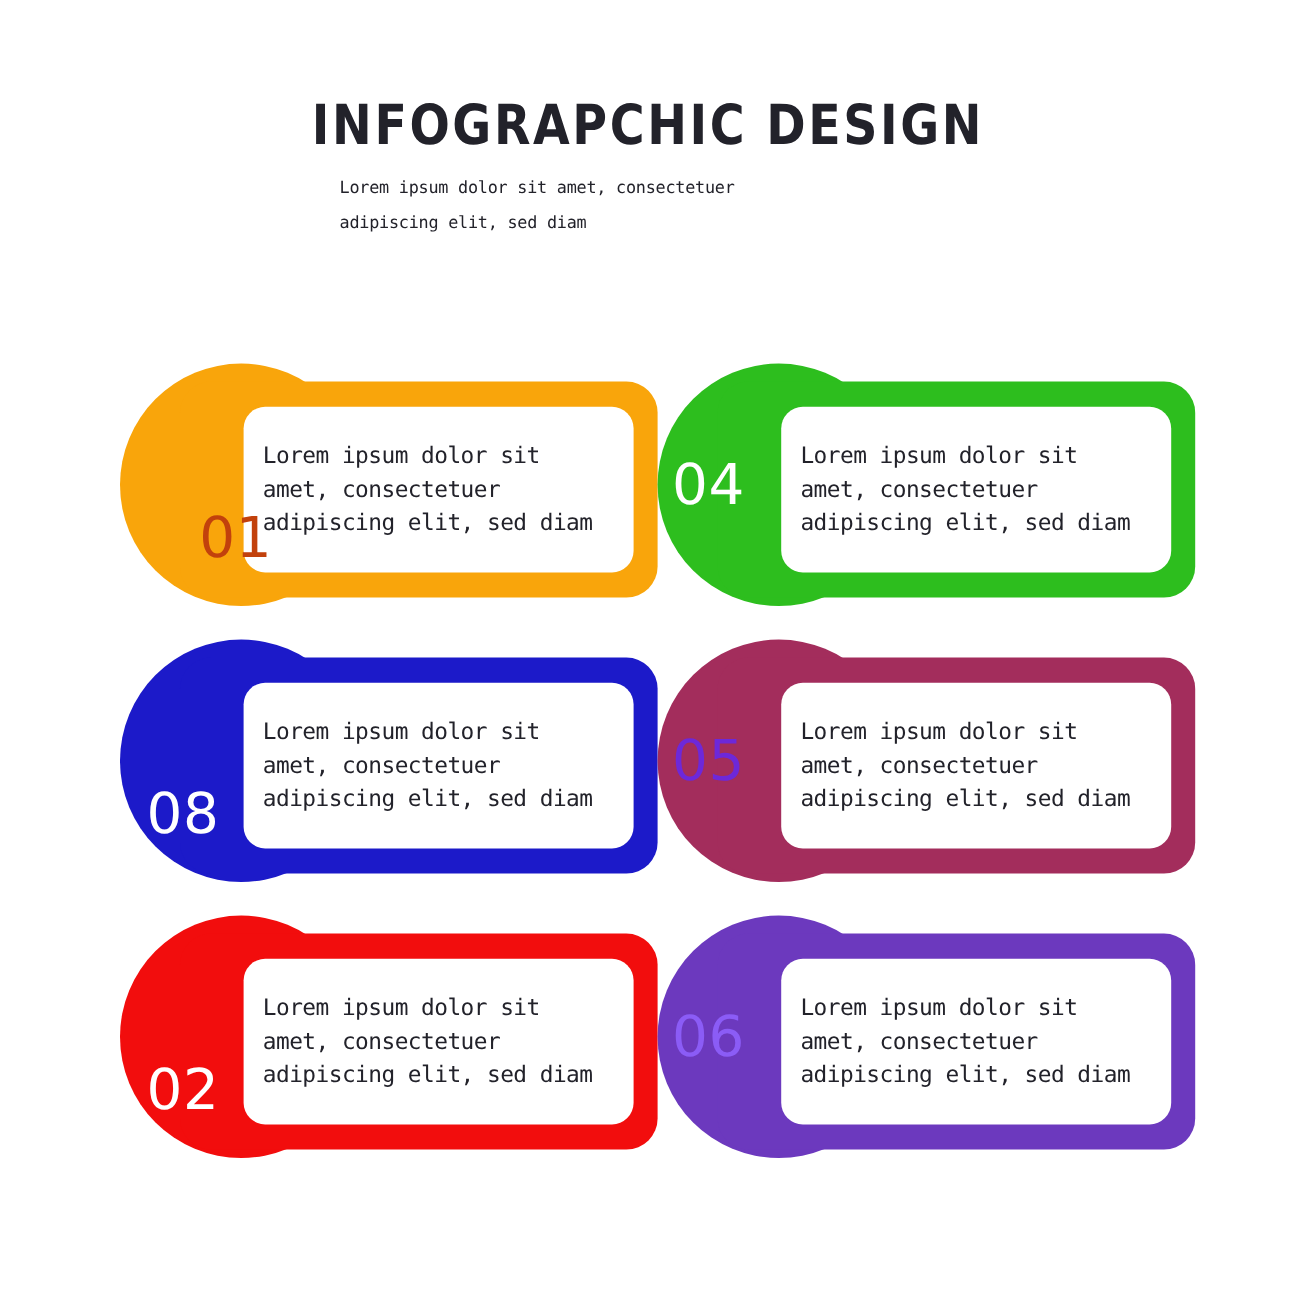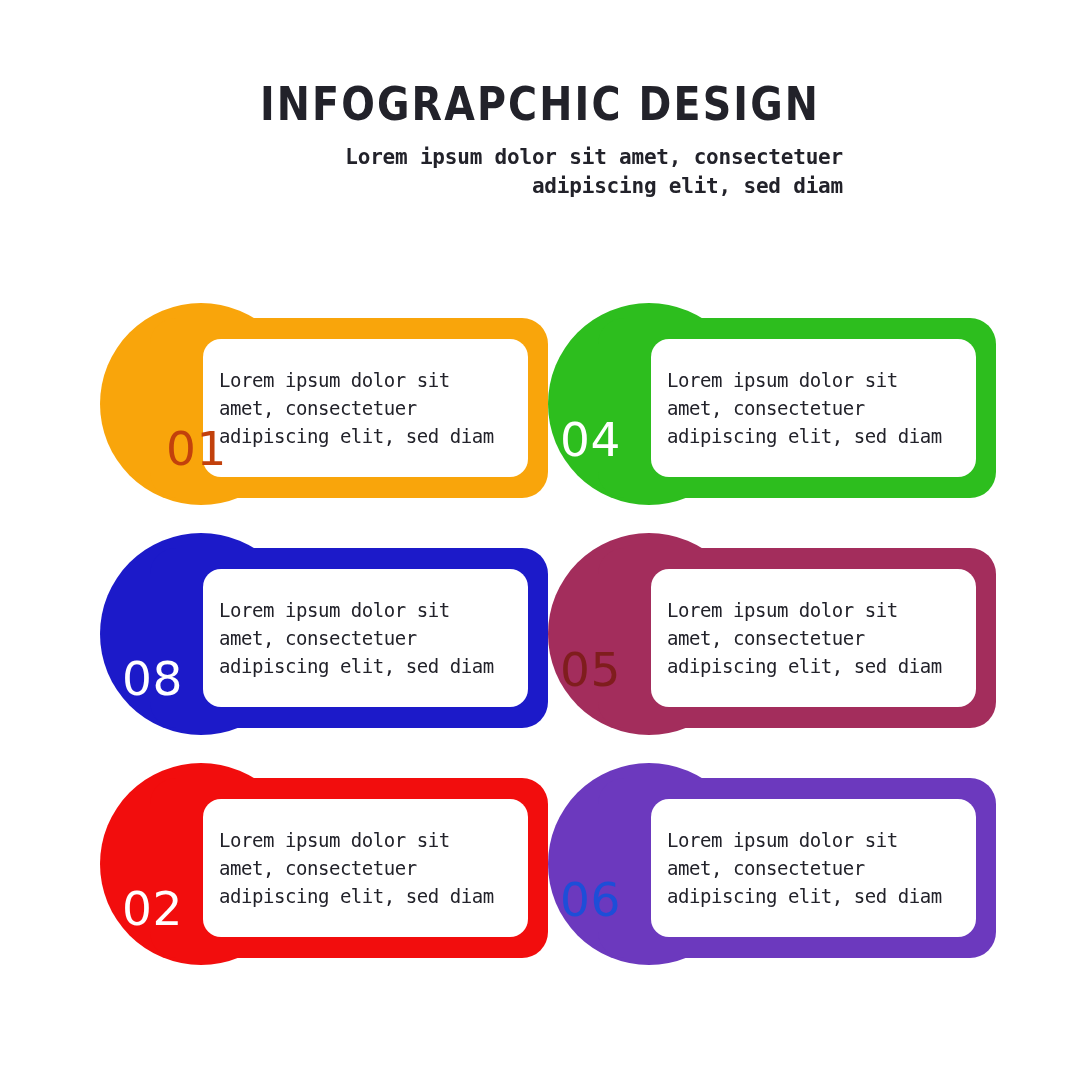--- a/index.html
+++ b/index.html
@@ -41,24 +41,24 @@
     transform: scaleX(0.86);
     transform-origin: center top;
     white-space: nowrap;
   }
 
   #page-subtitle {
     position: absolute;
     left: 283px;
     top: 143px;
     width: 560px;
-    text-align: right;
+    text-align: left;
     font-family: "DejaVu Sans Mono", "Liberation Mono", monospace;
-    font-weight: 700;
-    font-size: 21px;
+    font-weight: 400;
+    font-size: 14px;
     line-height: 29px;
     letter-spacing: -0.2px;
     color: #23232b;
     white-space: pre-line;
   }
 
   
   #cards {
     position: absolute;
     left: 0;
@@ -132,21 +132,20 @@
   
   .card.col-left .card-number {
     left: 22px;
     top: 122px;
   }
 
   
   .card.col-right .card-number {
     left: 12px;
     top: 78px;
-    margin-top: 35px;
   }
 </style>
 </head>
 <body style="background: rgb(255, 255, 255);">
 
 <div id="header">
   <h1 id="page-title" style="color: rgb(34, 34, 42);">INFOGRAPCHIC DESIGN</h1>
   <p id="page-subtitle" style="color: rgb(34, 34, 42);">Lorem ipsum dolor sit amet, consectetuer
 adipiscing elit, sed diam</p>
 </div>
@@ -180,26 +179,26 @@
       <div class="card-circle"></div>
       <div class="card-pill"></div>
       <div class="card-number" style="color: rgb(255, 255, 255);">04</div>
       <div class="card-inner" style="background: rgb(255, 255, 255);">
         <div class="card-text" style="color: rgb(34, 34, 42);">Lorem ipsum dolor sit amet, consectetuer adipiscing elit, sed diam</div>
       </div>
     </div>
     <div class="card col-right" style="--accent: #a32d5c; left: 548px; top: 533px;">
       <div class="card-circle"></div>
       <div class="card-pill"></div>
-      <div class="card-number" style="color: #7f1d1d;">05</div>
+      <div class="card-number" style="color: #6d28d9;">05</div>
       <div class="card-inner" style="background: rgb(255, 255, 255);">
         <div class="card-text" style="color: rgb(34, 34, 42);">Lorem ipsum dolor sit amet, consectetuer adipiscing elit, sed diam</div>
       </div>
     </div>
     <div class="card col-right" style="--accent: #6c39be; left: 548px; top: 763px;">
       <div class="card-circle"></div>
       <div class="card-pill"></div>
-      <div class="card-number" style="color: #1d4ed8;">06</div>
+      <div class="card-number" style="color: #8b5cf6;">06</div>
       <div class="card-inner" style="background: rgb(255, 255, 255);">
         <div class="card-text" style="color: rgb(34, 34, 42);">Lorem ipsum dolor sit amet, consectetuer adipiscing elit, sed diam</div>
       </div>
     </div>
   </div>
 
 </body></html>

